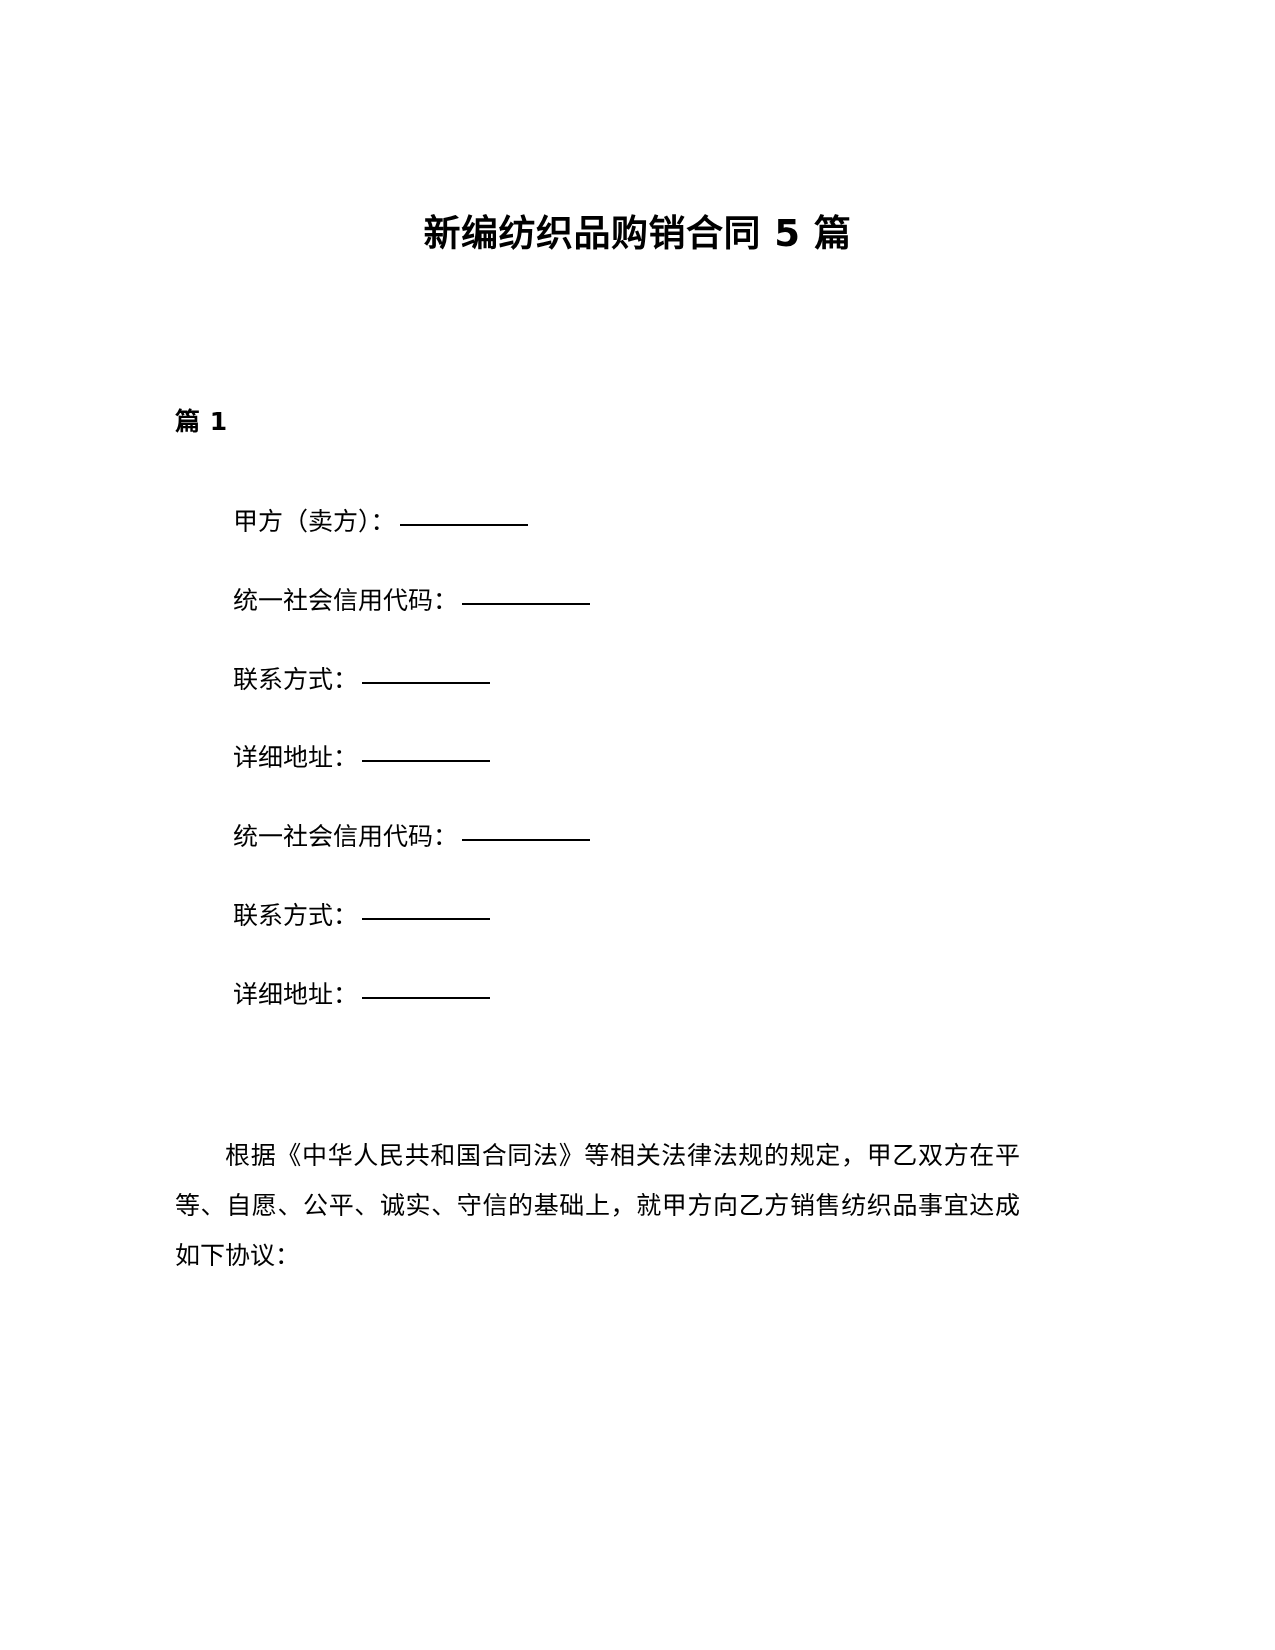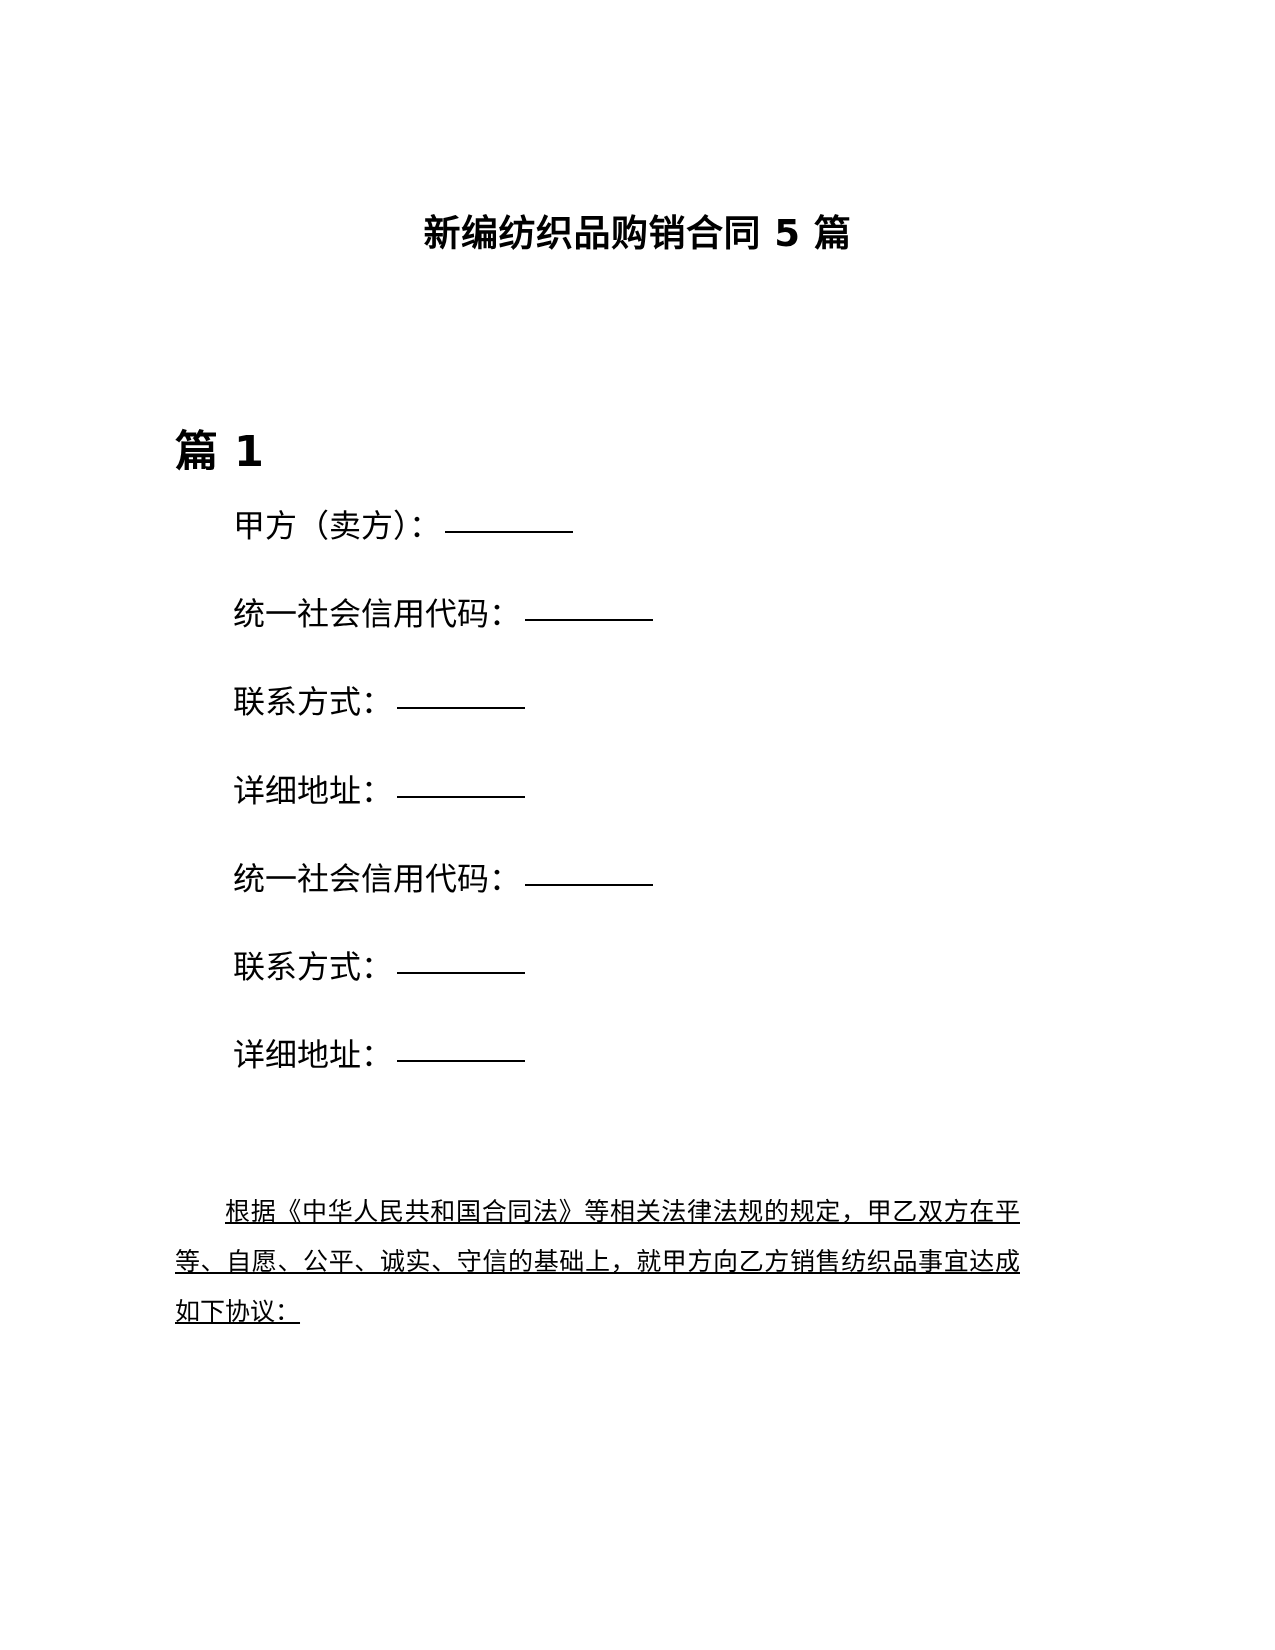--- a/index.html
+++ b/index.html
@@ -30,56 +30,55 @@
     text-align: center;
     font-size: 37px;
     font-weight: 700;
     letter-spacing: 0.5px;
     line-height: 1.3;
   }
   .section-heading {
     position: absolute;
     top: 380px;
     left: 175px;
-    font-size: 43px;
+    font-size: 25px;
     font-weight: 700;
     letter-spacing: 0.5px;
   }
   .fields {
     position: absolute;
     top: 505px;
     left: 233px;
     width: 860px;
   }
   .field-line {
-    font-size: 32px;
+    font-size: 25px;
     line-height: 1.35;
     margin-bottom: 45px;
     white-space: nowrap;
     font-weight: 400;
   }
   .field-line .blank {
     display: inline-block;
     border-bottom: 2.5px solid #000;
     width: 128px;
     height: 1px;
     vertical-align: 4px;
     margin-left: 4px;
   }
   .body-para {
     position: absolute;
-    top: 1162px;
+    top: 1106px;
     left: 175px;
     width: 845px;
     font-size: 25px;
     line-height: 2.0;
     text-indent: 50px;
     text-align: justify;
     font-weight: 400;
-    text-decoration: underline;
   }
 </style>
 </head>
 <body>
 
 <div class="page">
 
   <h1 class="doc-title">新编纺织品购销合同 5 篇</h1>
 
   <h2 class="section-heading">篇 1</h2>

